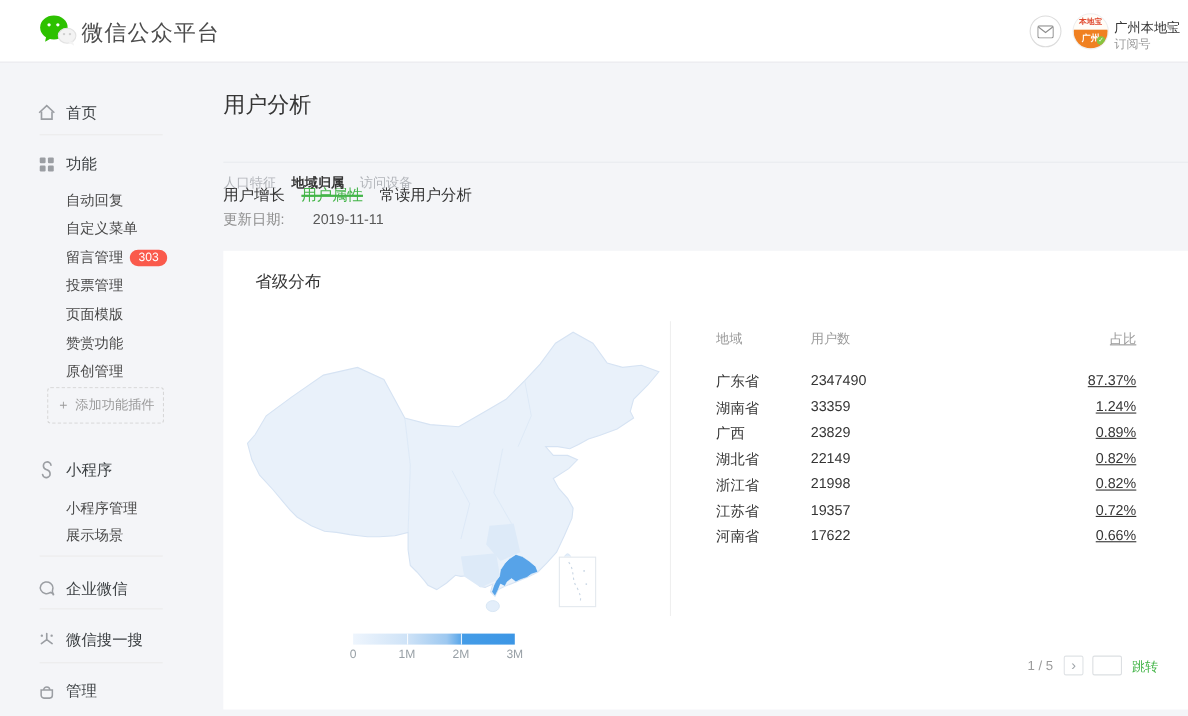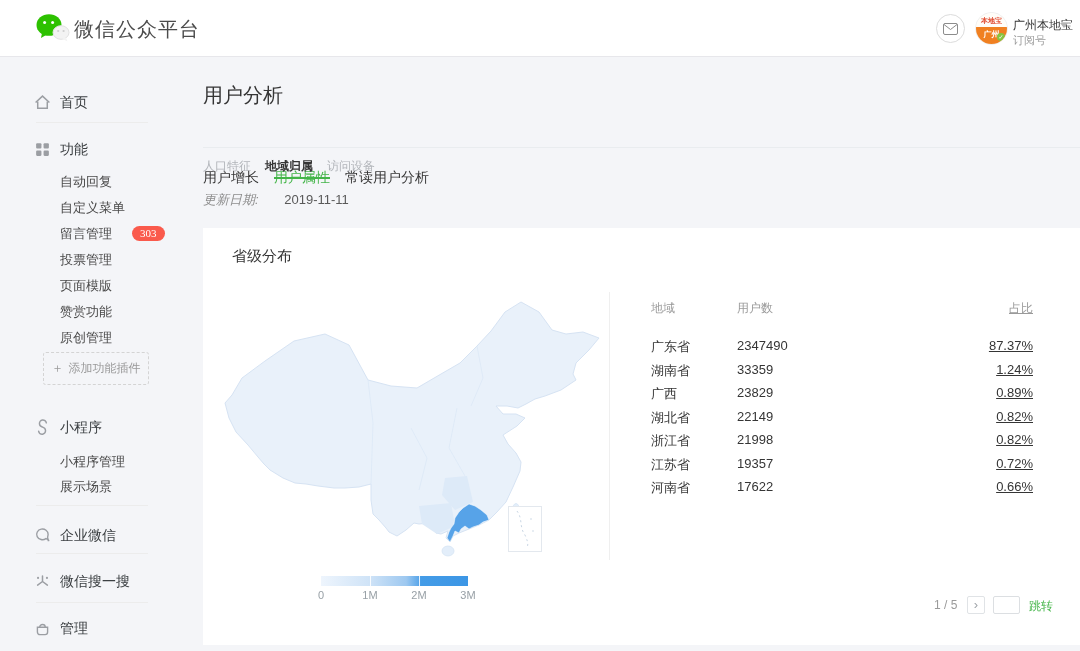--- a/index.html
+++ b/index.html
@@ -25,38 +25,38 @@
   .caret { position:absolute; left:1060px; top:23px; width:0; height:0;
     border-left:4px solid transparent; border-right:4px solid transparent; border-top:5px solid #b4b4b4; }
   .acct-type { position:absolute; left:1013px; top:33px; font-size:11px; color:#9a9a9a; }
 
   
   .sidebar { position:absolute; left:0; top:57px; width:183px; height:594px; }
   .side-item { position:absolute; left:0; width:183px; height:22px; cursor:pointer; }
   .side-item .s-icon { position:absolute; left:34px; top:1px; width:17px; height:17px; }
   .side-item .s-label { position:absolute; left:60px; top:1px; font-size:14px; color:#3c4043; }
   .sub-item { position:absolute; left:60px; font-size:13px; color:#4a4a4a; cursor:pointer; white-space:nowrap; }
-  .badge { display:inline-block; margin-left:20px; background:#fa5a4c; color:#fff; font-size:11px;
-    line-height:15px; padding:0 8px; border-radius:9px; position:relative; top:-1px;font-family:Liberation Serif, serif; }
+  .badge { display:inline-block; margin-left:6px; background:#fa5a4c; color:#fff; font-size:11px;
+    line-height:15px; padding:0 8px; border-radius:9px; position:relative; top:-1px; }
   .divider { position:absolute; left:36px; width:112px; height:1px; background:#ececec; }
   .add-plugin { position:absolute; left:43px; top:352px; width:106px; height:33px;
     border:1px dashed #d4d4d4; border-radius:3px; color:#9a9a9a; font-size:12px;
     display:flex; align-items:center; justify-content:center; gap:5px; cursor:pointer; background:transparent; }
 
   
   .page-title { position:absolute; left:203px; top:82px; font-size:20px; color:#353535; }
   .tabs { position:absolute; left:203px; right:0; top:121px; height:27px;
     border-bottom:1px solid #e9ecef; display:flex; gap:15px; }
   .tab { font-size:14px; color:#353535; padding-bottom:8px; cursor:pointer; white-space:nowrap;margin-top:48px; }
   .tab.active { color:#44b549; border-bottom:2px solid #44b549; margin-bottom:-1px; }
   .subtabs { position:absolute; left:203px; top:158px; display:flex; gap:14px; }
   .subtab { font-size:12px; color:#b2b5ba; cursor:pointer; }
   .subtab.active { color:#353535; font-weight:bold; }
   .update-row { position:absolute; left:203px; top:191px; font-size:13px; }
-  .update-label { color:#8d8d8d;font-style:italic; }
+  .update-label { color:#8d8d8d; }
   .update-date { color:#595959; margin-left:22px; }
 
   
   .card { position:absolute; left:203px; top:228px; width:877px; height:417px; background:#fff; }
   .section-title { position:absolute; left:29px; top:19px; font-size:15px; color:#353535; font-weight:500; }
   .vdivider { position:absolute; left:406px; top:64px; width:1px; height:268px; background:#efefef; }
 
   .map-wrap { position:absolute; left:18px; top:70px; width:386px; height:268px; }
   .inset { position:absolute; left:305px; top:278px; width:34px; height:46px;
     border:1px solid #e3e8ee; background:#fff; }

